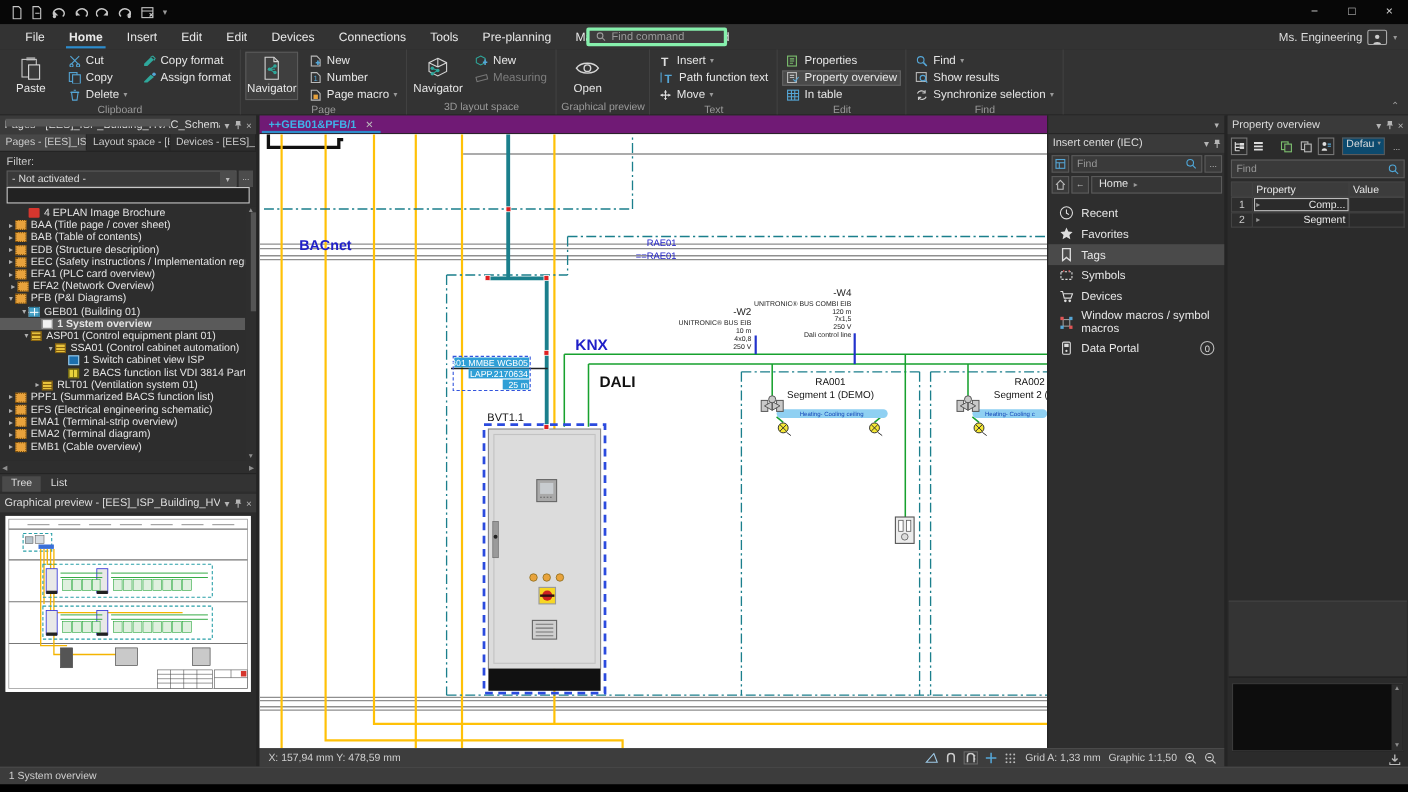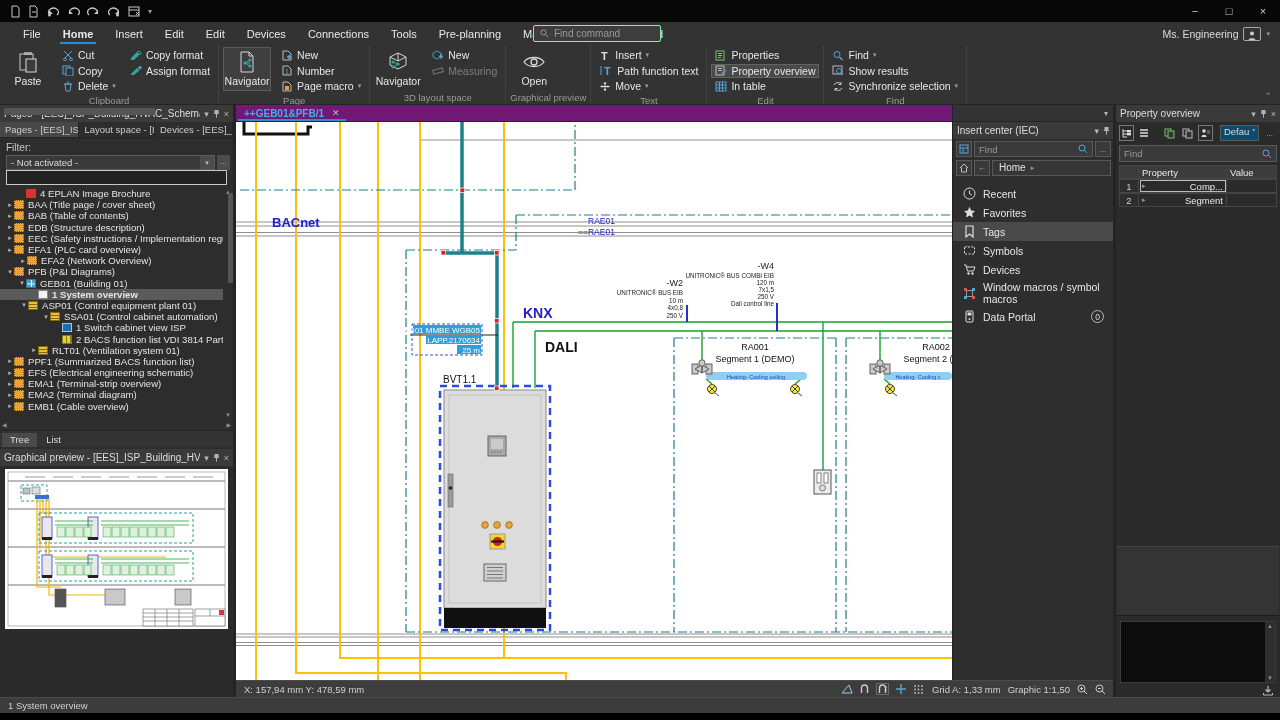--- a/index.html
+++ b/index.html
@@ -18,21 +18,21 @@
   .qat .caret { color:#999; font-size:8px; }
   .wincontrols { margin-left:auto; display:flex; }
   .winbtn { width:34px; height:22px; display:flex; align-items:center; justify-content:center; color:#cfcfcf; font-size:11px; }
 
   
   .menubar { left:0; top:22px; width:1280px; height:23px; background:#333; display:flex; align-items:center; position:absolute; }
   .mtabs { display:flex; align-items:center; height:100%; padding-left:12px; }
   .mtab { padding:0 11px; font-size:11px; color:#e8e8e8; height:100%; display:flex; align-items:center; position:relative; }
   .mtab.active { font-weight:bold; }
   .mtab.active::after { content:""; position:absolute; left:8px; right:8px; bottom:1px; height:2px; background:#2d8ccc; }
-  .findcmd { position:absolute; left:533px; top:3px; width:128px; height:17px; background:#3d3d3d; border:1px solid #86efac; border-radius:2px; display:flex; align-items:center; gap:5px; padding:0 6px; }
+  .findcmd { position:absolute; left:533px; top:3px; width:128px; height:17px; background:#3d3d3d; border:3px solid #86efac; border-radius:2px; display:flex; align-items:center; gap:5px; padding:0 6px; }
   .findcmd span { color:#9a9a9a; font-size:10px; }
   .userarea { position:absolute; right:10px; top:0; height:23px; display:flex; align-items:center; gap:5px; }
   .userarea .uname { font-size:10.5px; color:#ddd; }
   .userbox { width:18px; height:14px; border:1px solid #aaa; border-radius:2px; display:flex; align-items:flex-end; justify-content:center; }
   .userbox svg { display:block; }
 
   
   .ribbon { left:0; top:45px; width:1280px; height:60px; background:#333; border-bottom:1px solid #242424; display:flex; position:absolute; }
   .rgroup { display:flex; flex-direction:column; border-right:1px solid #414141; padding:2px 4px 0 4px; }
   .rbody { display:flex; gap:6px; flex:1; align-items:flex-start; }
@@ -513,21 +513,21 @@
           <div class="trow" style="padding-left: 6px;">
             <span class="arr">▸</span>
             <span class="ti ti-macro"></span>
             <span>EEC (Safety instructions / Implementation regulatio</span>
           </div>
           <div class="trow" style="padding-left: 6px;">
             <span class="arr">▸</span>
             <span class="ti ti-macro"></span>
             <span>EFA1 (PLC card overview)</span>
           </div>
-          <div class="trow" style="padding-left: 19px;">
+          <div class="trow" style="padding-left: 8px;">
             <span class="arr">▸</span>
             <span class="ti ti-macro"></span>
             <span>EFA2 (Network Overview)</span>
           </div>
           <div class="trow" style="padding-left: 6px;">
             <span class="arr">▾</span>
             <span class="ti ti-macro"></span>
             <span>PFB (P&amp;I Diagrams)</span>
           </div>
           <div class="trow" style="padding-left: 18px;">

